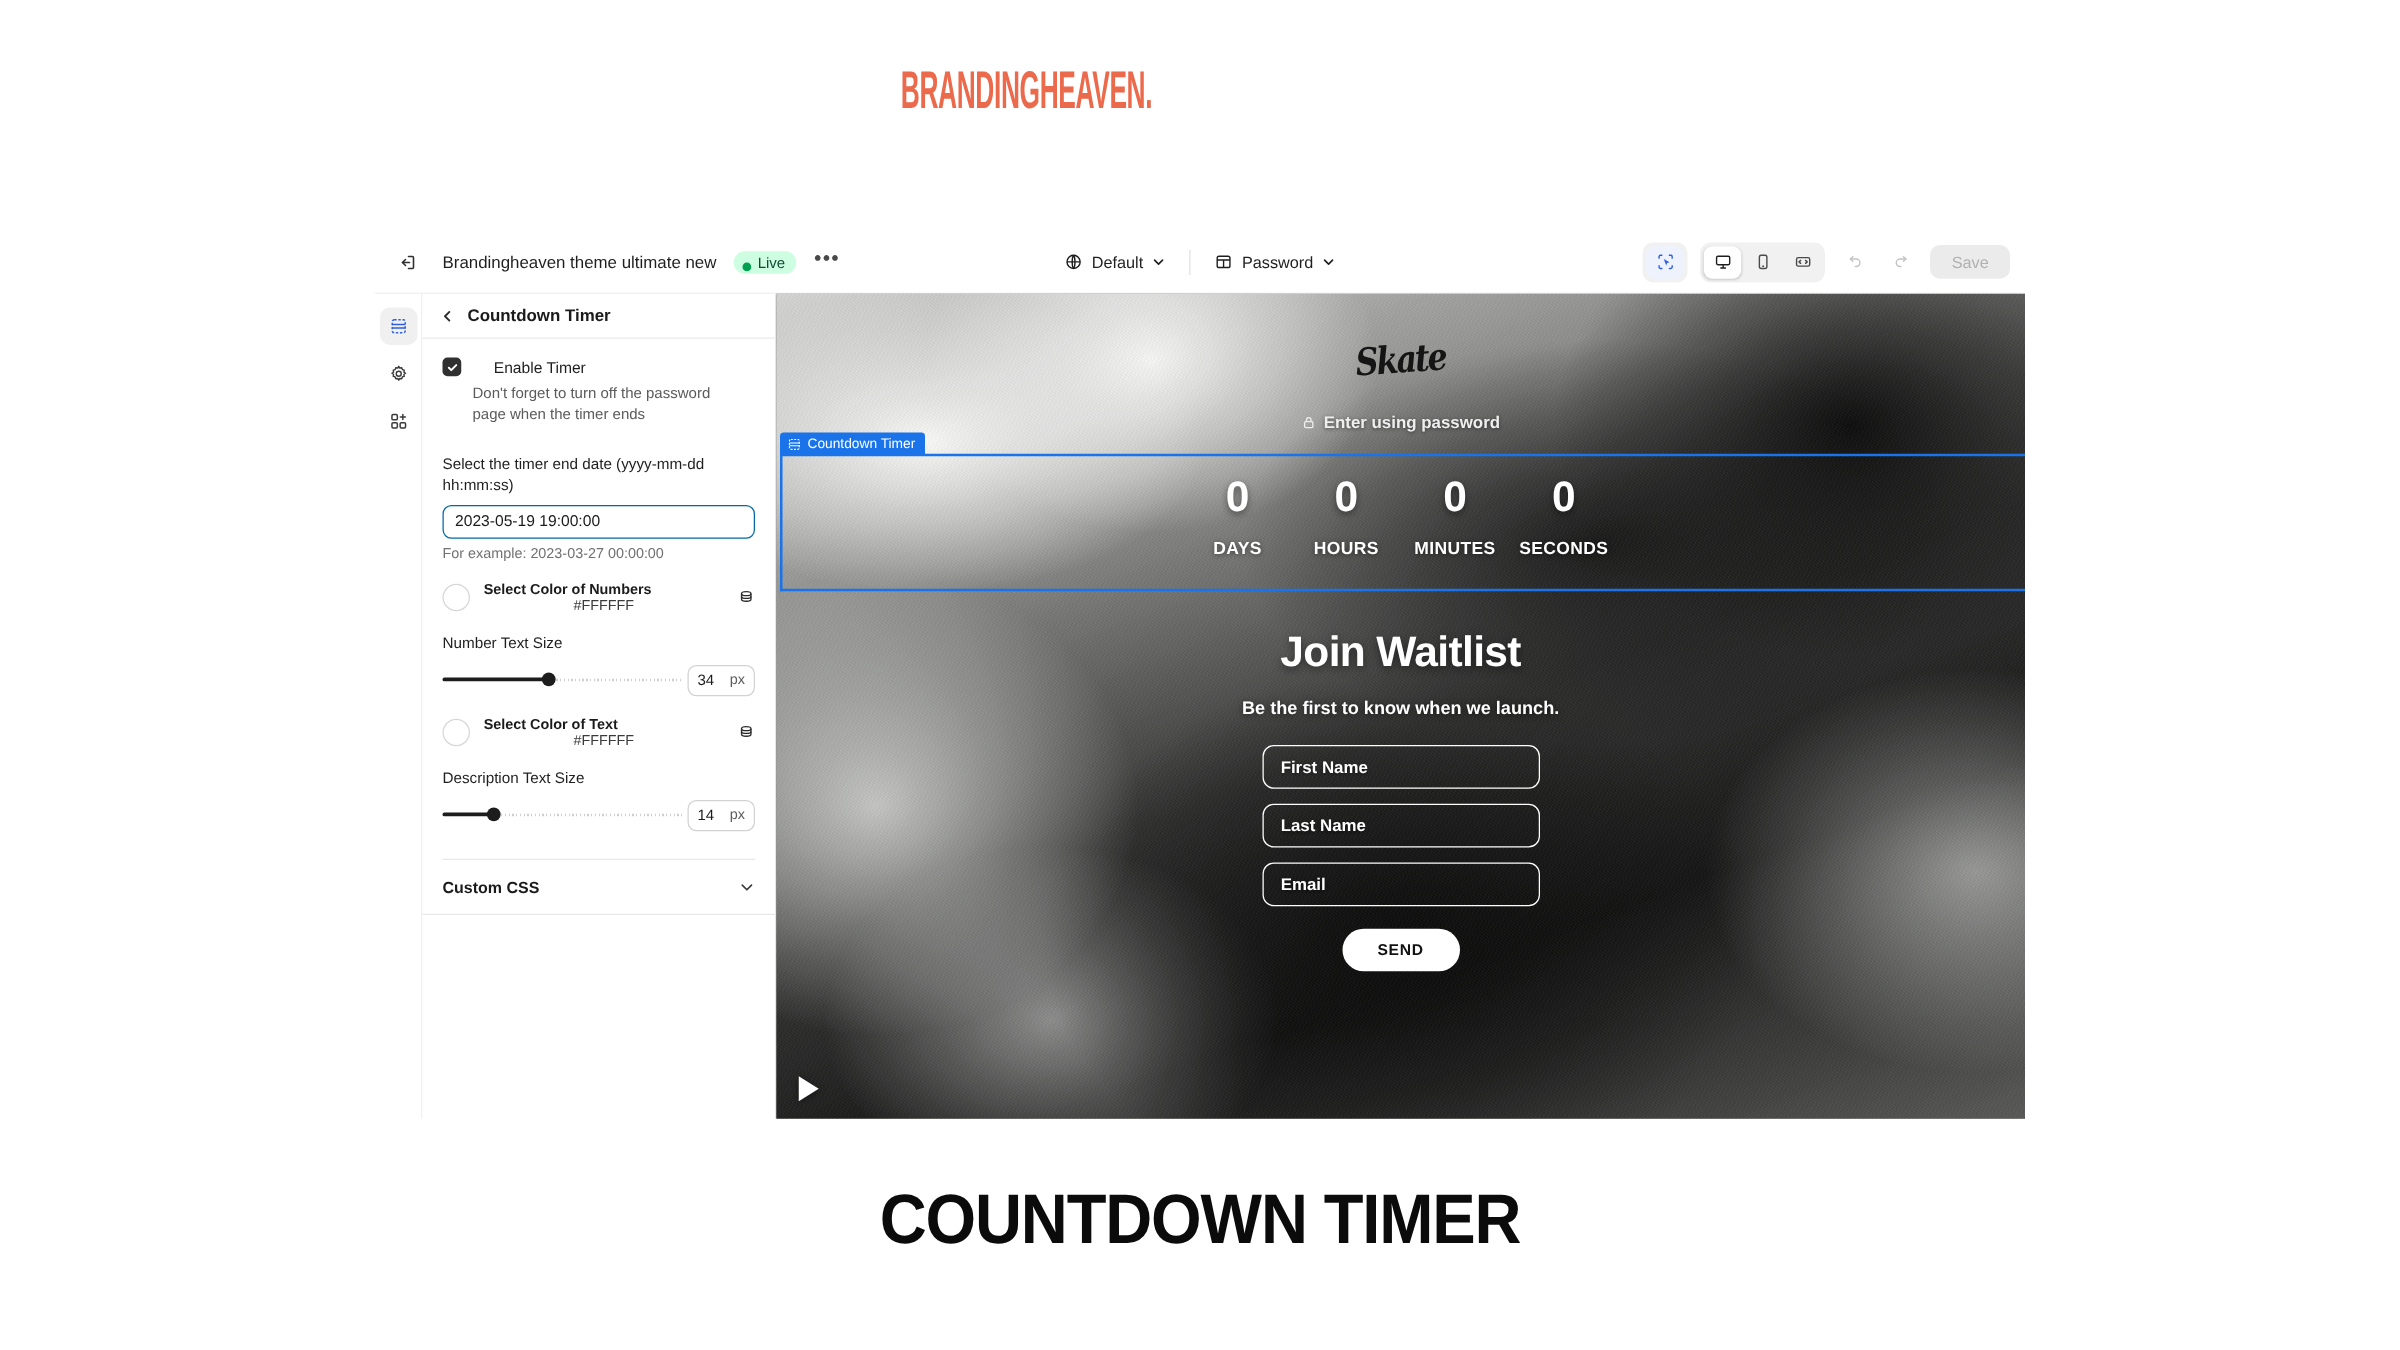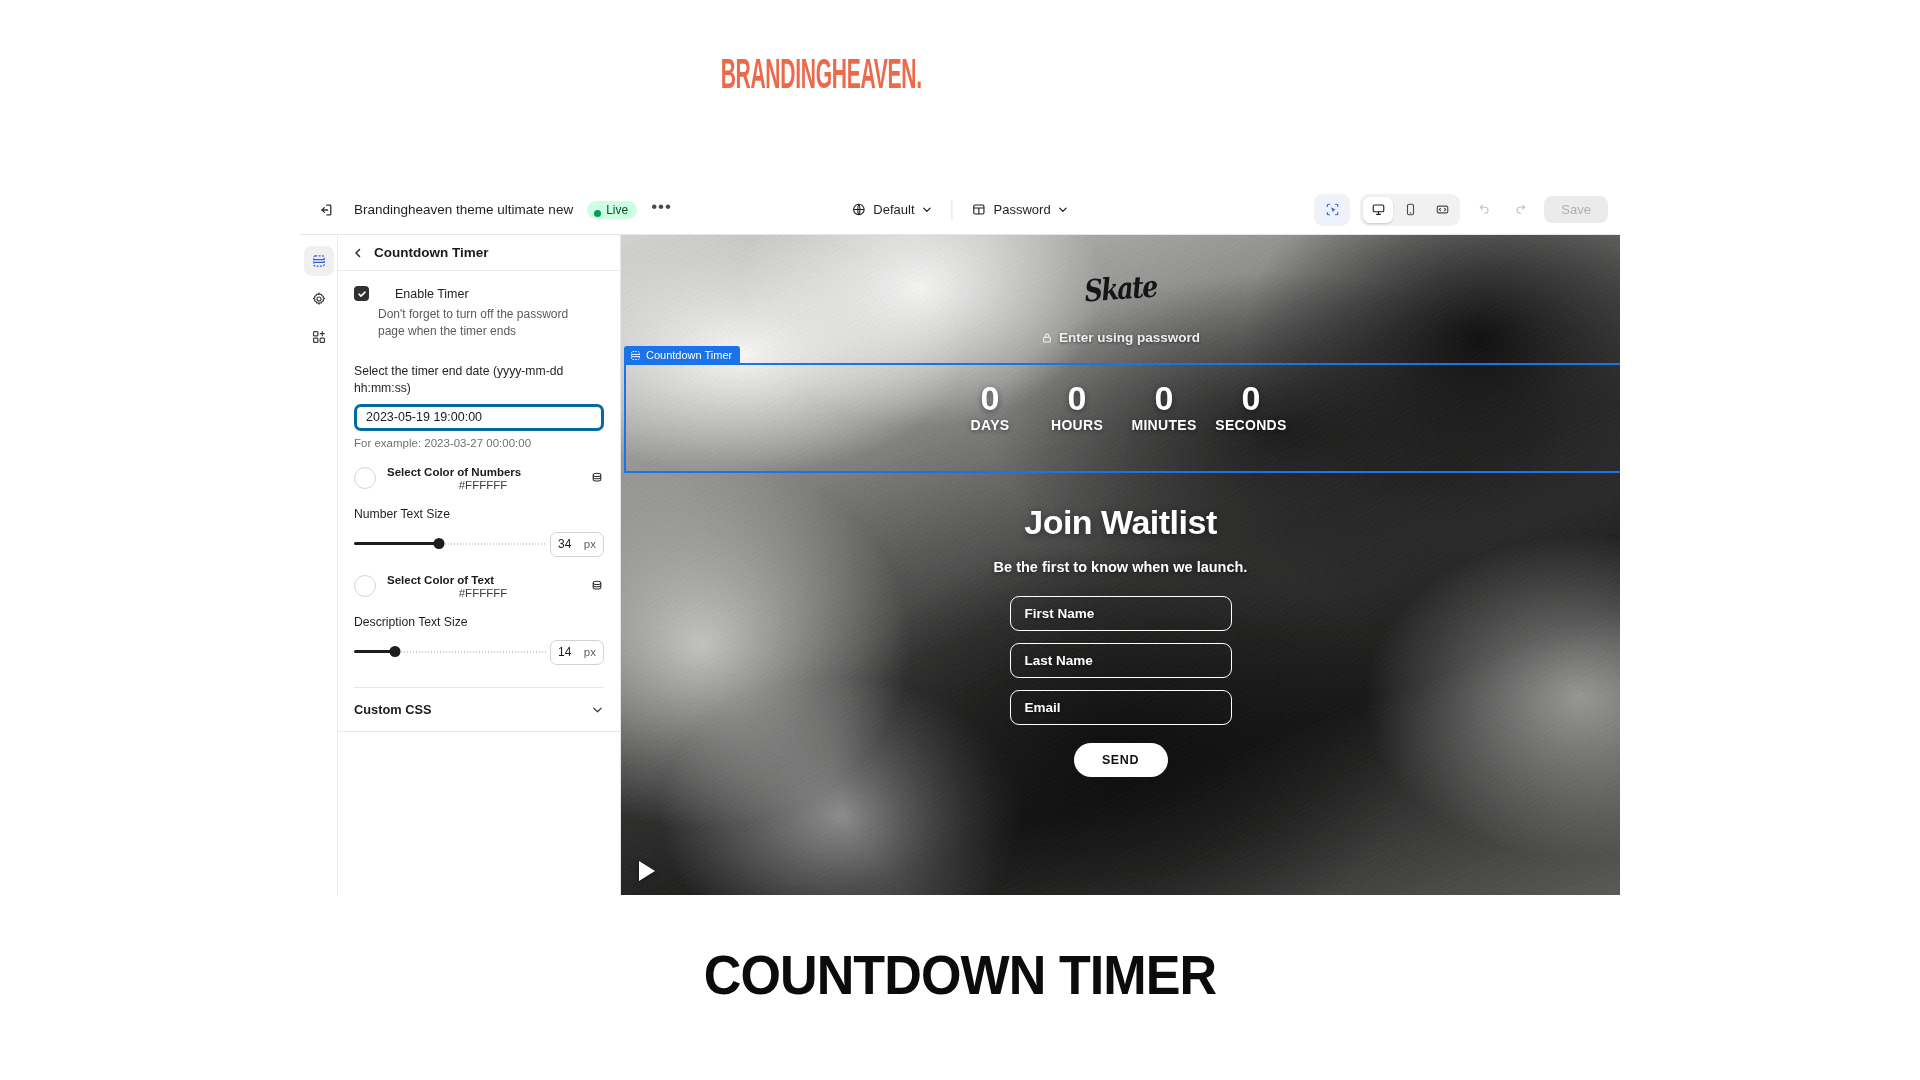--- a/index.html
+++ b/index.html
@@ -143,21 +143,21 @@
   }
   .chk-label { font-size: 12.5px; color: #1f1f1f; }
   .chk-help {
     font-size: 12px; color: #5b5b5b; line-height: 1.45;
     margin-top: 5px; margin-left: 24px; max-width: 200px;
   }
 
   .field-label { font-size: 12.2px; color: #1f1f1f; line-height: 1.4; margin-top: 22px; }
   .text-input {
     margin-top: 7px; width: 100%; height: 27px;
-    border: 3px solid #0369a1; border-radius: 7px;
+    border: 1px solid #0369a1; border-radius: 7px;
     background: #fff; font-size: 12.5px; color: #1b1b1b;
     padding: 0 9px; font-family: inherit;
     box-shadow: inset 0 1px 0 rgba(0,0,0,.03);
   }
   .hint { font-size: 11.5px; color: #717171; margin-top: 6px; }
 
   .color-row {
     display: flex; align-items: center; gap: 11px;
     margin-top: 17px;
   }
@@ -261,21 +261,21 @@
     display: flex; justify-content: center; gap: 0;
   }
   .cd-cell { width: 87px; text-align: center; }
   .cd-num {
     font-size: 34px; font-weight: 700; color: #FFFFFF;
     line-height: 1.05; font-family: "Liberation Sans", sans-serif;
     text-shadow: 0 2px 6px rgba(0,0,0,.45);
   }
   .cd-lbl {
     font-size: 14px; font-weight: 700; color: #FFFFFF;
-    letter-spacing: .3px;
+    margin-top: 13px; letter-spacing: .3px;
     text-shadow: 0 1px 4px rgba(0,0,0,.5);
   }
 
   .waitlist { position: absolute; left: 0; right: 0; top: 268px; text-align: center; }
   .wl-title {
     font-size: 34px; font-weight: 700; color: #fff;
     letter-spacing: -.5px;
     text-shadow: 0 2px 8px rgba(0,0,0,.5);
   }
   .wl-sub {

